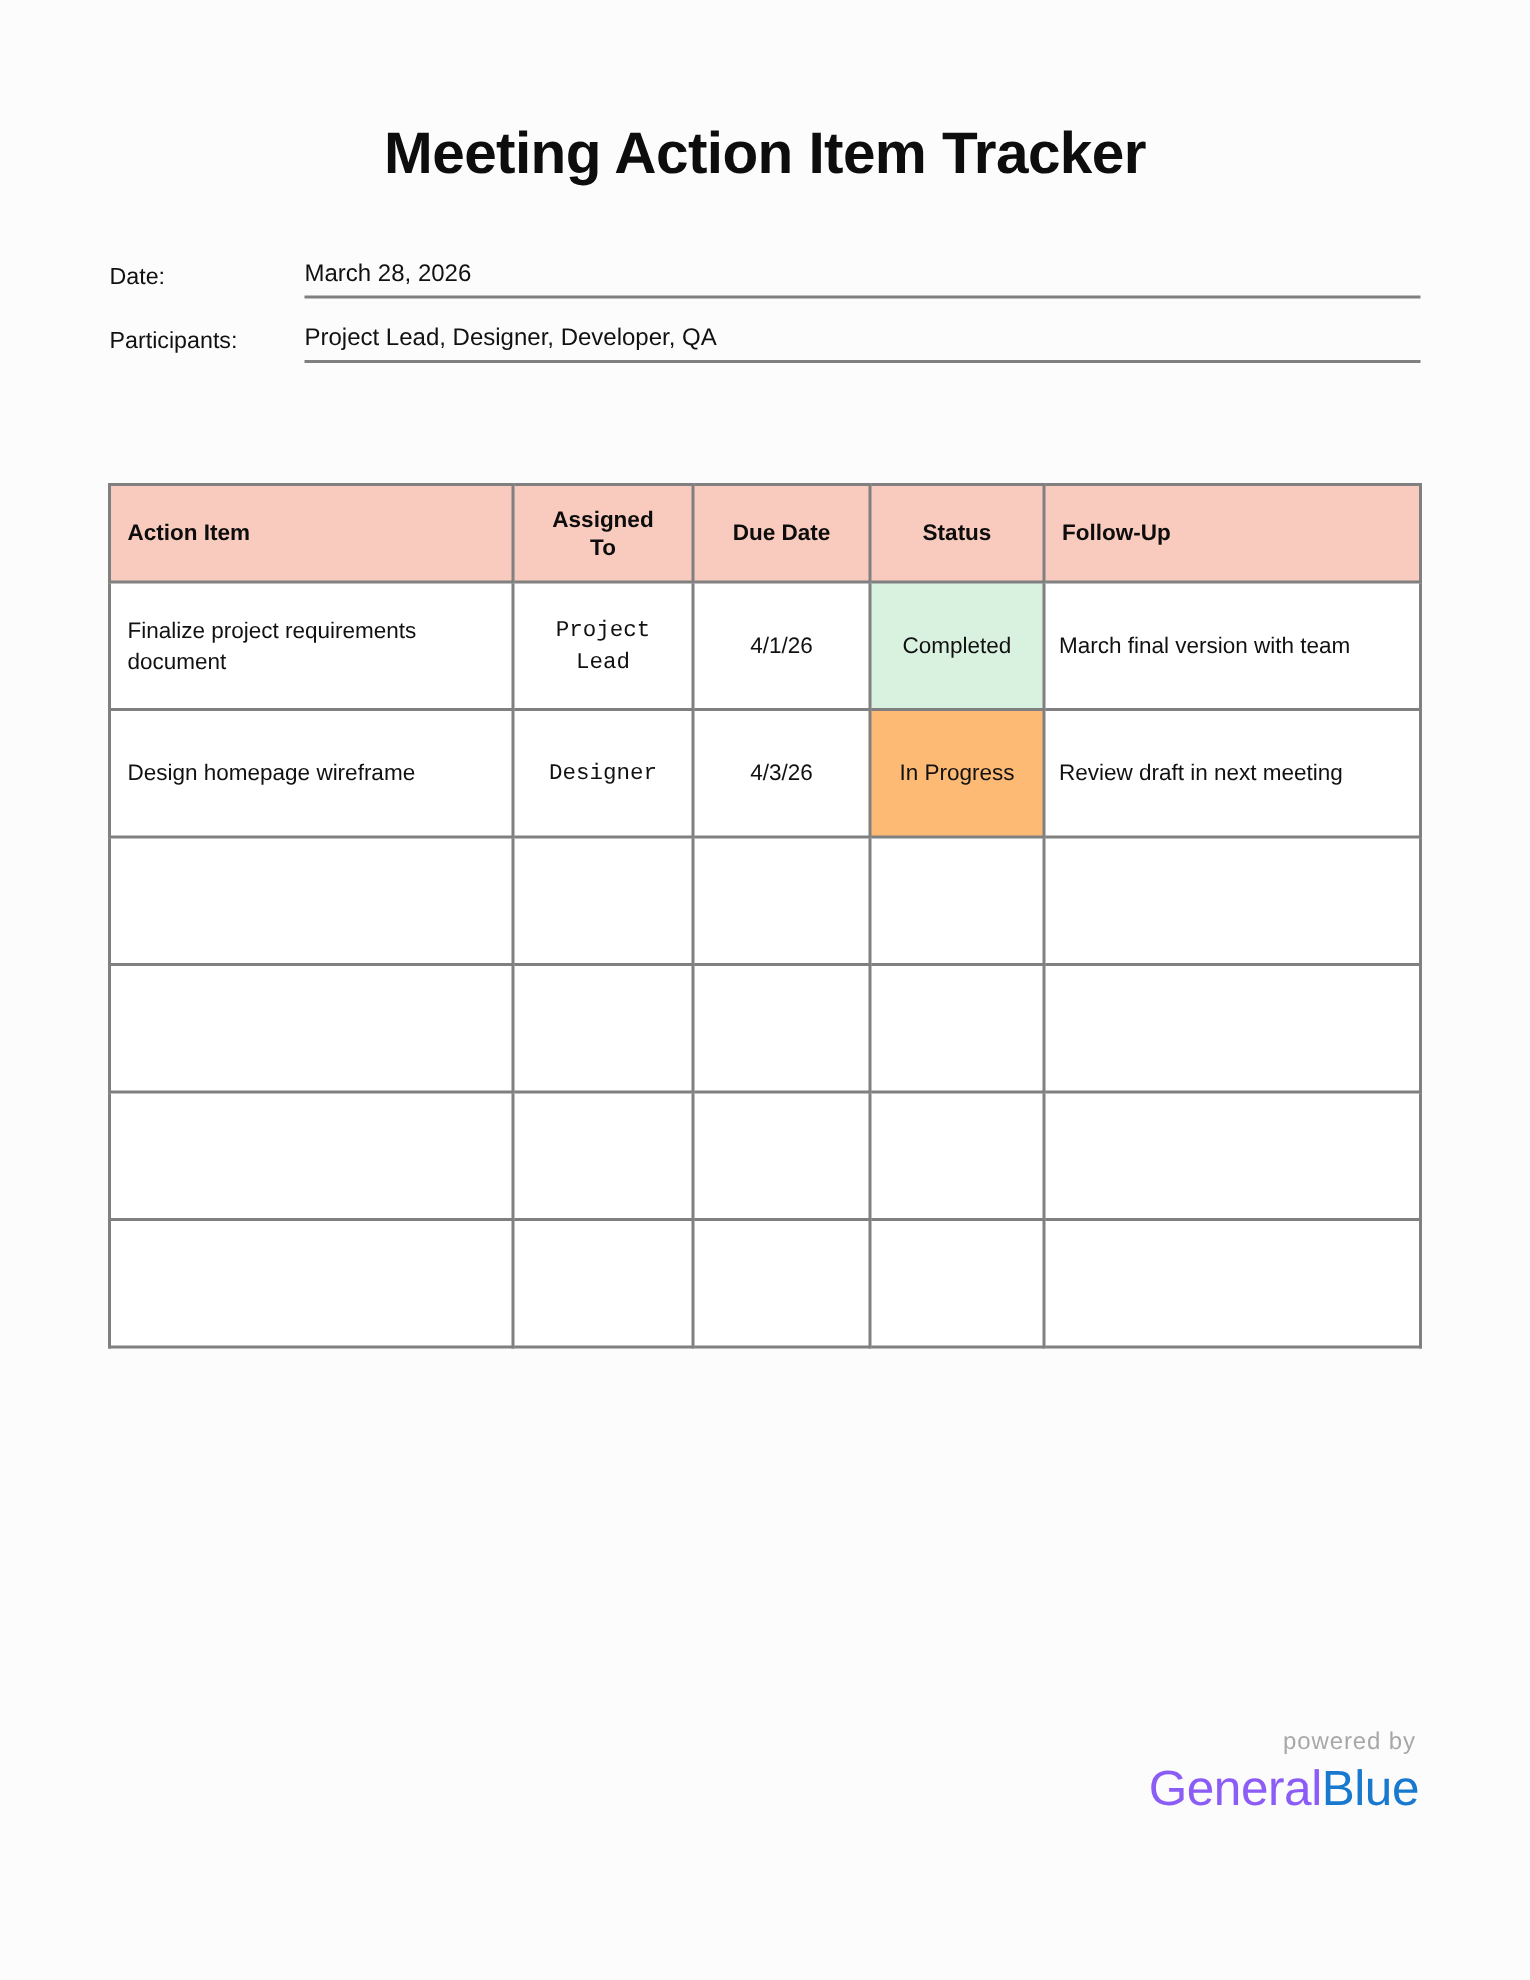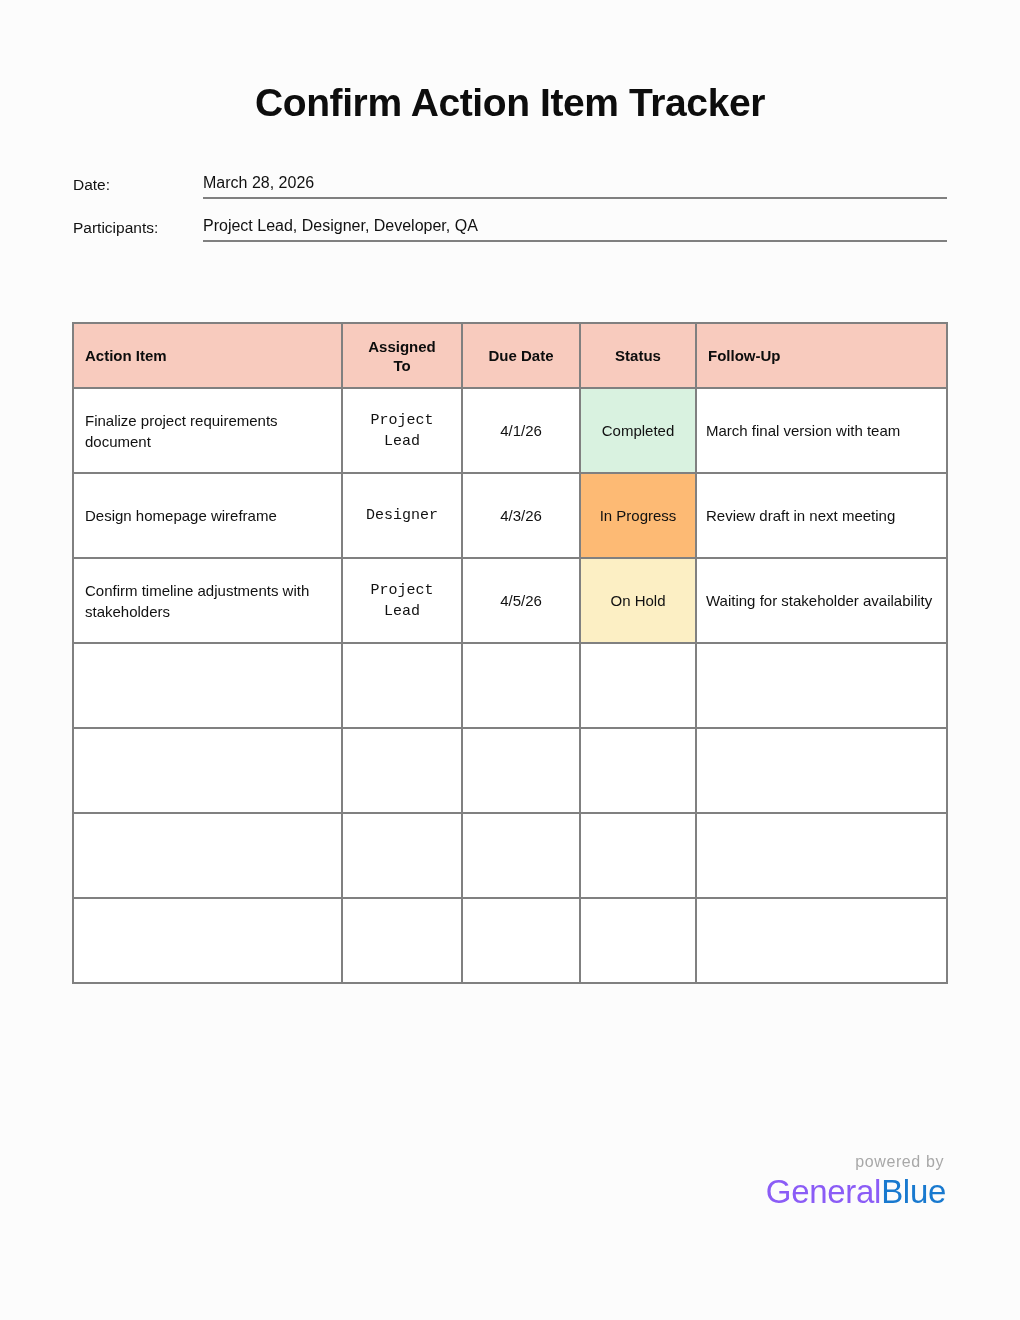--- a/index.html
+++ b/index.html
@@ -150,21 +150,21 @@
     white-space: nowrap;
   }
   .brand-general { color: #8b5cf6; }
   .brand-blue { color: #1879cf; }
 </style>
 </head>
 <body>
 
 <div class="page">
 
-  <div class="doc-title">Confirm Action Item Tracker</div>
+  <div class="doc-title">Meeting Action Item Tracker</div>
 
   <div class="meta">
 
 
     <div class="meta-row">
       <span class="meta-label">Date:</span>
       <span class="meta-value-wrap">
         <span class="meta-value">March 28, 2026</span>
       </span>
     </div>
@@ -236,37 +236,20 @@
           <td class="c-due">
             <div class="cell">4/3/26</div>
           </td>
           <td class="c-status s-inprogress">
             <div class="cell">In Progress</div>
           </td>
           <td class="c-follow">
             <div class="cell">Review draft in next meeting</div>
           </td>
         </tr>
-        <tr>
-          <td class="c-action">
-            <div class="cell">Confirm timeline adjustments with stakeholders</div>
-          </td>
-          <td class="c-assigned">
-            <div class="cell">Project Lead</div>
-          </td>
-          <td class="c-due">
-            <div class="cell">4/5/26</div>
-          </td>
-          <td class="c-status s-onhold">
-            <div class="cell">On Hold</div>
-          </td>
-          <td class="c-follow">
-            <div class="cell">Waiting for stakeholder availability</div>
-          </td>
-        </tr>
         <tr class="empty-row">
           <td class="c-action">
             <div class="cell"></div>
           </td>
           <td class="c-assigned">
             <div class="cell"></div>
           </td>
           <td class="c-due">
             <div class="cell"></div>
           </td>

